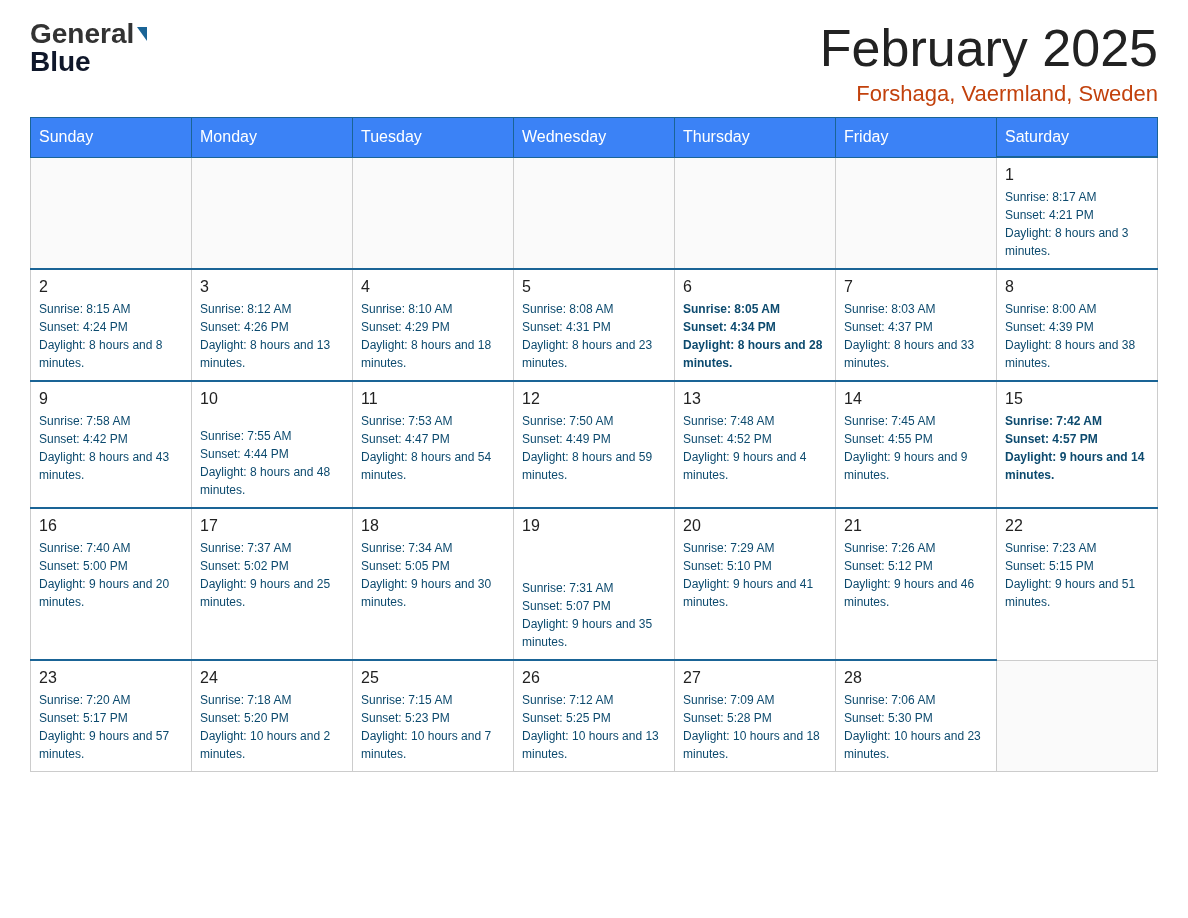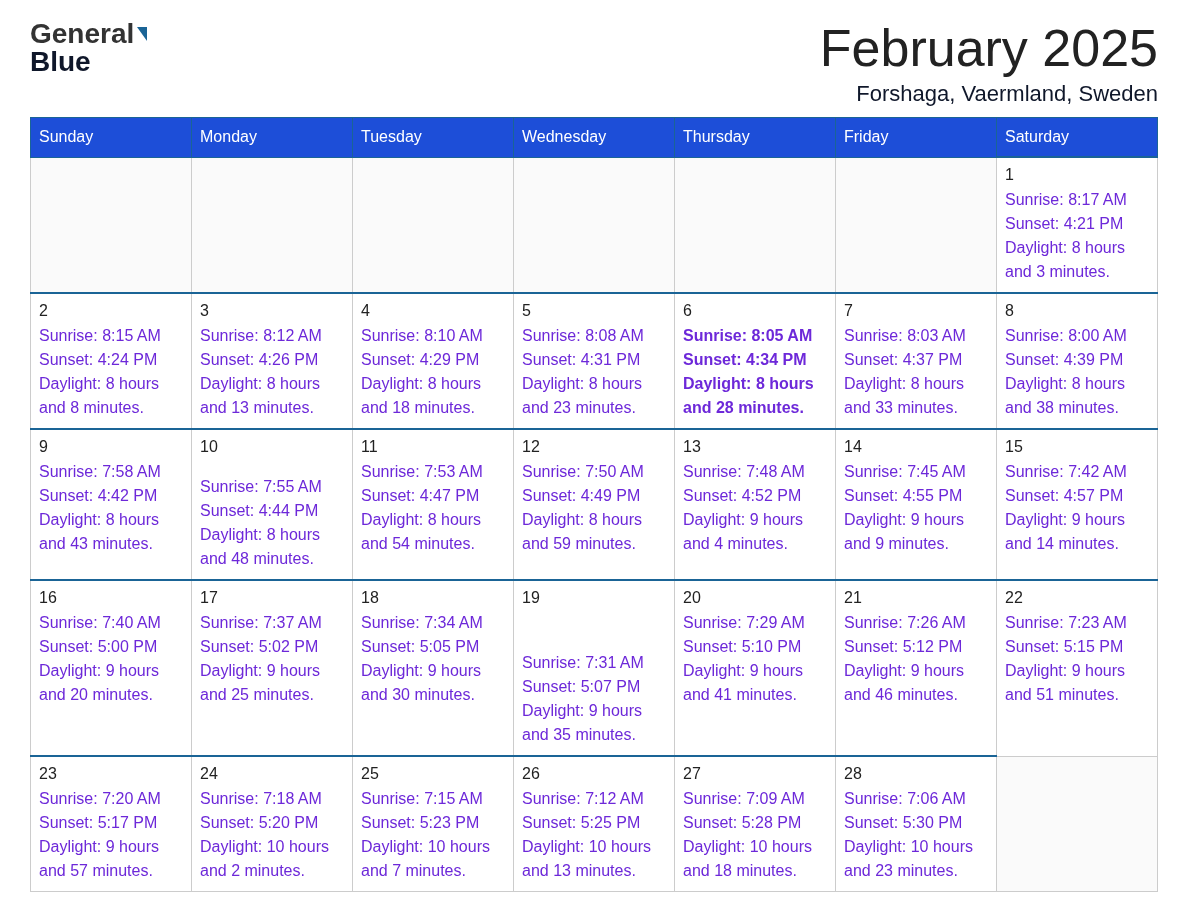--- a/index.html
+++ b/index.html
@@ -51,30 +51,30 @@
       text-align: right;
     }
     .month-title {
       font-size: 52px;
       font-weight: normal;
       color: #222;
       line-height: 1.1;
     }
     .location {
       font-size: 22px;
-      color: #0f172a;
+      color: #c2410c;
       margin-top: 4px;
     }
     .calendar {
       width: 100%;
       border-collapse: collapse;
       margin-top: 10px;
     }
     .calendar th {
-      background-color: #1d4ed8;
+      background-color: #3b82f6;
       color: #fff;
       font-size: 16px;
       font-weight: normal;
       padding: 10px 8px;
       text-align: left;
       border: 1px solid #1a6496;
     }
     .calendar td {
       vertical-align: top;
       padding: 8px 8px;
@@ -85,22 +85,22 @@
       width: calc(100% / 7);
       height: 110px;
     }
     .day-number {
       font-size: 16px;
       font-weight: normal;
       color: #222;
       margin-bottom: 4px;
     }
     .day-info {
-      font-size: 16px;
-      color: #6d28d9;
+      font-size: 12px;
+      color: #0c4a6e;
       line-height: 1.5;
     }
   </style>
 </head>
 <body>
 
 <div class="header">
   <div class="logo">
     <div class="logo-top-row">
       <span class="logo-general">General</span>
@@ -217,21 +217,21 @@
 Daylight: 9 hours and 4 minutes.</div>
         </td>
         <td>
           <div class="day-number">14</div>
           <div class="day-info" style="white-space: pre-line;">Sunrise: 7:45 AM
 Sunset: 4:55 PM
 Daylight: 9 hours and 9 minutes.</div>
         </td>
         <td>
           <div class="day-number">15</div>
-          <div class="day-info" style="white-space: pre-line;">Sunrise: 7:42 AM
+          <div class="day-info" style="white-space: pre-line; font-weight: bold;">Sunrise: 7:42 AM
 Sunset: 4:57 PM
 Daylight: 9 hours and 14 minutes.</div>
         </td>
       </tr>
       <tr>
         <td>
           <div class="day-number">16</div>
           <div class="day-info" style="white-space: pre-line;">Sunrise: 7:40 AM
 Sunset: 5:00 PM
 Daylight: 9 hours and 20 minutes.</div>

